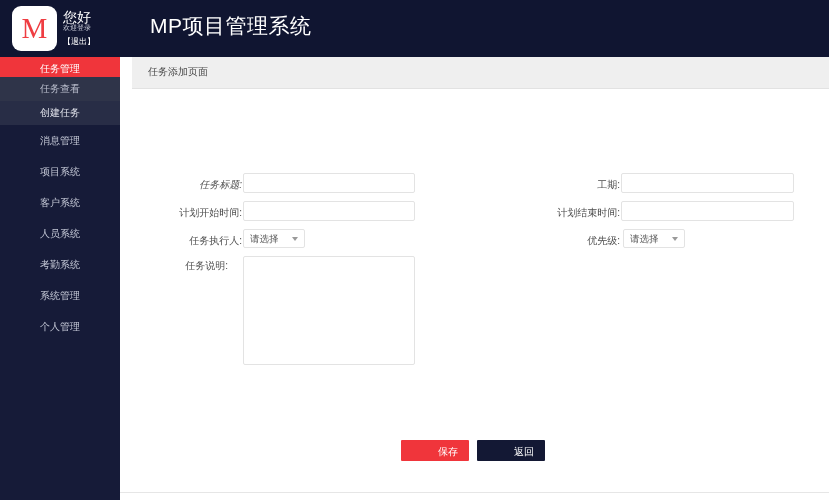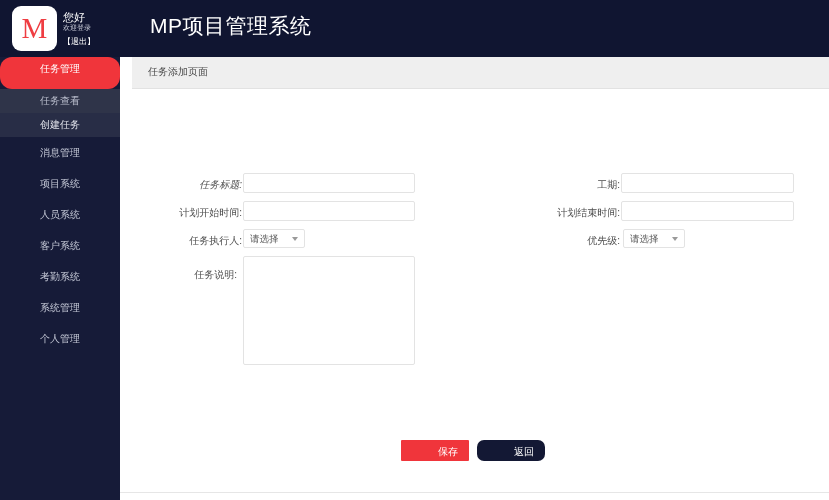--- a/index.html
+++ b/index.html
@@ -58,21 +58,21 @@
     font-weight: 400;
   }
   .greet {
     position: absolute;
     left: 63px;
     top: 12px;
     width: 58px;
     color: #ffffff;
   }
   .greet-hello {
-    font-size: 11px;
+    font-size: 14px;
     line-height: 11px;
     color: #ffffff;
   }
   .greet-sub {
     font-size: 7px;
     line-height: 10px;
     color: #c9ccd8;
   }
   .greet-logout {
     font-size: 8px;
@@ -105,23 +105,22 @@
   .menu-item {
     height: 25px;
     line-height: 25px;
     text-align: center;
     color: #d6d9e4;
     font-size: 10px;
     cursor: pointer;
     white-space: nowrap;
   }
   .menu-item.top-group {
-    height: 32px;
+    height: 20px;
     line-height: 24px;
-    border-radius: 12px;
   }
   .menu-item.active {
     background: #f0353b;
     color: #ffffff;
   }
   .menu-item.sub {
     background: #282d46;
     color: #e2e4ec;
     height: 24px;
     line-height: 24px;
@@ -258,21 +257,20 @@
     left: 281px;
     width: 68px;
     background: #f0353b;
     color: #ffffff;
   }
   .btn-back {
     left: 357px;
     width: 68px;
     background: #131834;
     color: #ffffff;
-    border-radius: 7px;
   }
 
   .footer-rule {
     position: absolute;
     left: 0;
     top: 405px;
     width: 709px;
     height: 1px;
     background: #e6e6e6;
   }
@@ -295,22 +293,22 @@
     </div>
     <div class="app-title">MP项目管理系统</div>
   </div>
 
   <div class="sidebar">
     <div class="menu-item top-group active">任务管理</div>
     <div class="menu-item sub current">任务查看</div>
     <div class="menu-item sub">创建任务</div>
     <div class="menu-item plain">消息管理</div>
     <div class="menu-item plain">项目系统</div>
+    <div class="menu-item plain">客户系统</div>
     <div class="menu-item plain">人员系统</div>
-    <div class="menu-item plain">客户系统</div>
     <div class="menu-item plain">考勤系统</div>
     <div class="menu-item plain">系统管理</div>
     <div class="menu-item plain">个人管理</div>
   </div>
 
   <div class="main">
 
     <div class="crumb-bar">
       <div class="crumb-text">任务添加页面</div>
     </div>
@@ -334,21 +332,21 @@
         <span class="sel-label">请选择</span>
         <span class="sel-caret"></span>
       </div>
 
       <div class="field-label" style="left:420px; top:147px; width:80px;">优先级:</div>
       <div class="sel-box" style="left:503px; top:142px; width:62px;">
         <span class="sel-label">请选择</span>
         <span class="sel-caret"></span>
       </div>
 
-      <div class="field-label" style="left:37px; top:172px; width:80px;margin-top:9px;">任务说明:</div>
+      <div class="field-label" style="left:28px; top:172px; width:80px;">任务说明:</div>
       <textarea class="ta-input" style="left: 123px; top: 169px; width: 172px; height: 109px;" placeholder=""></textarea>
 
       <div class="btn-row">
         <button class="btn btn-save">保存</button>
         <button class="btn btn-back">返回</button>
       </div>
 
       <div class="footer-rule"></div>
     </div>
   </div>

